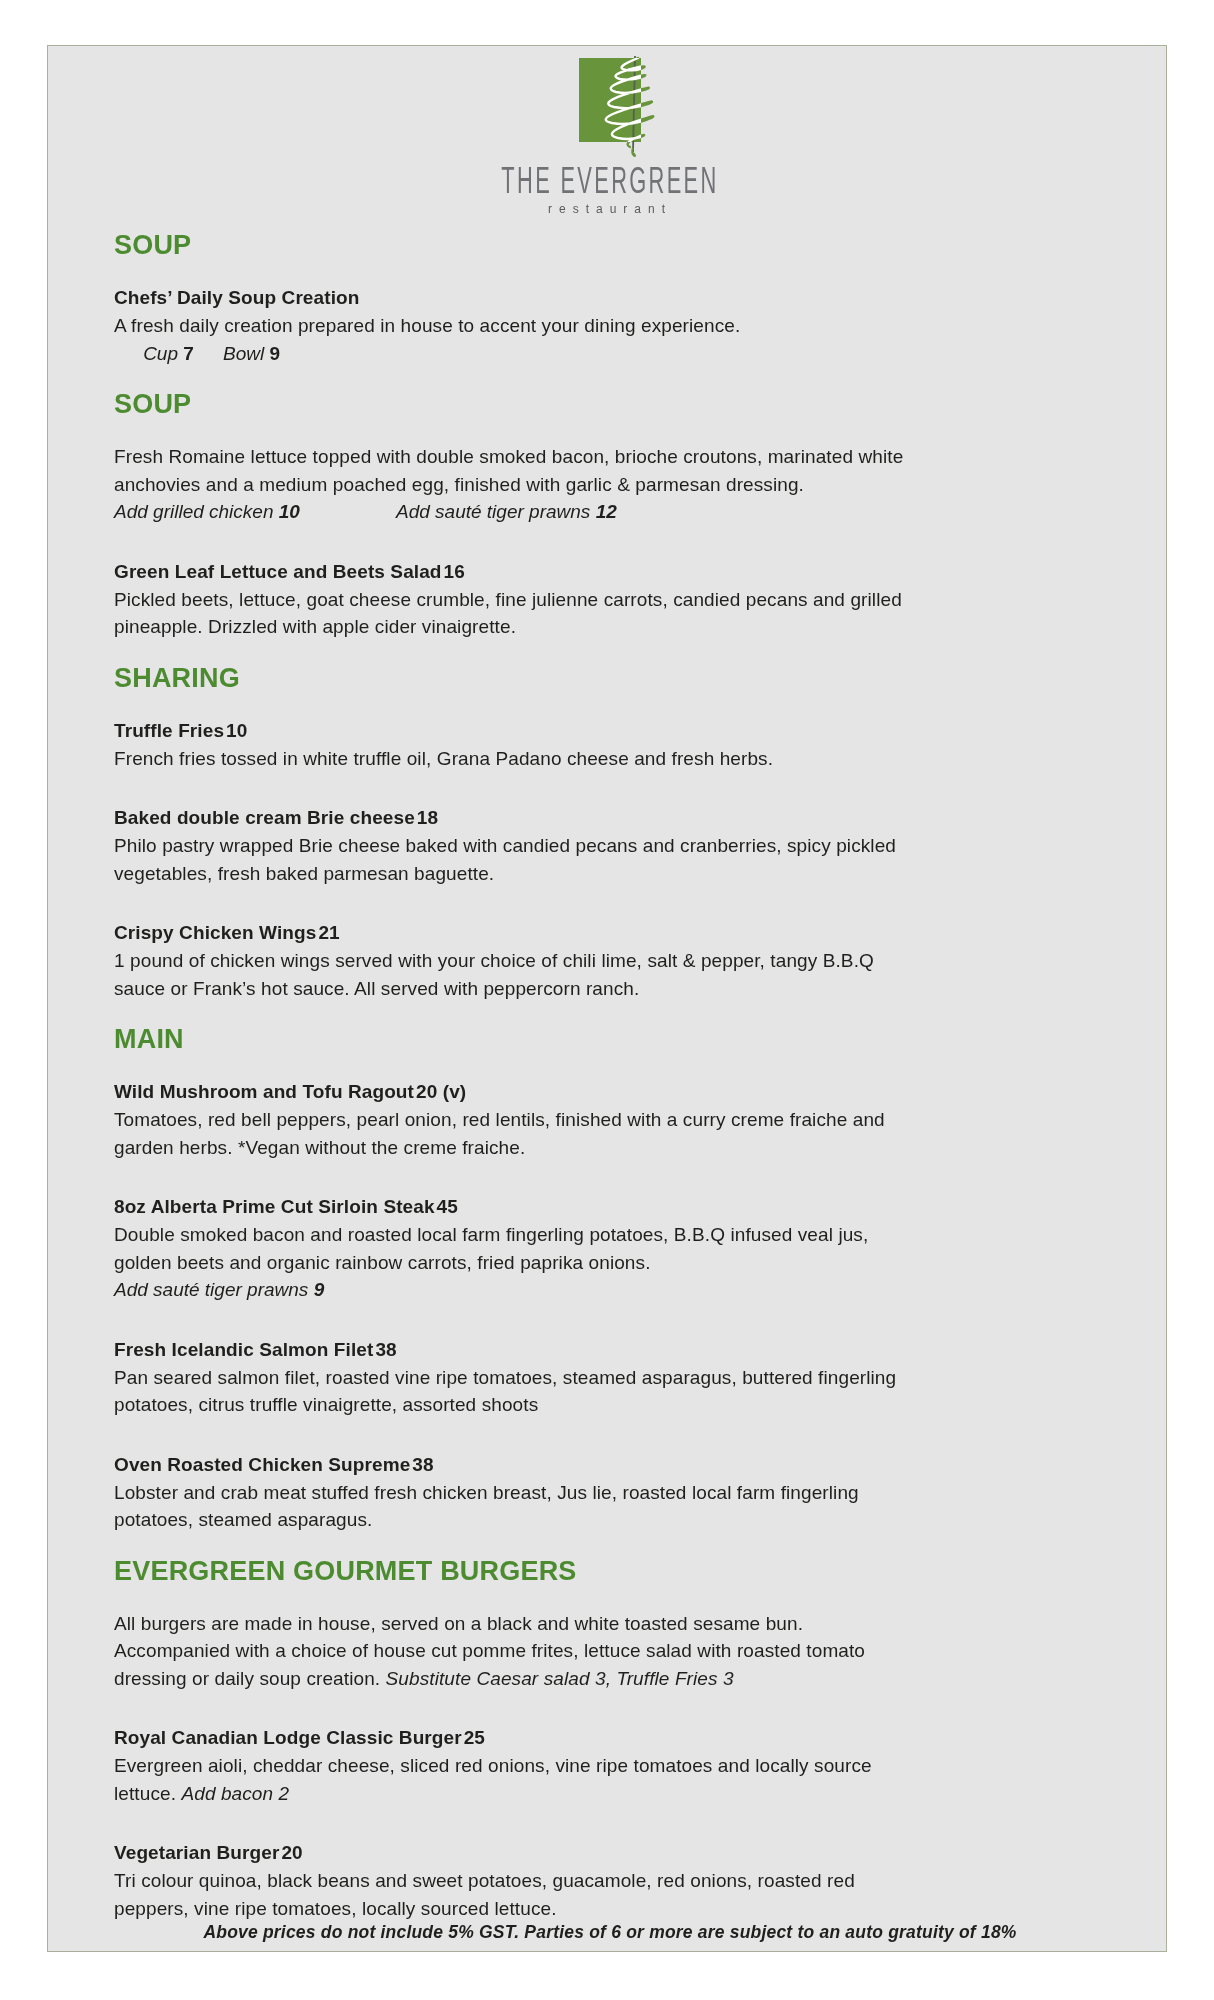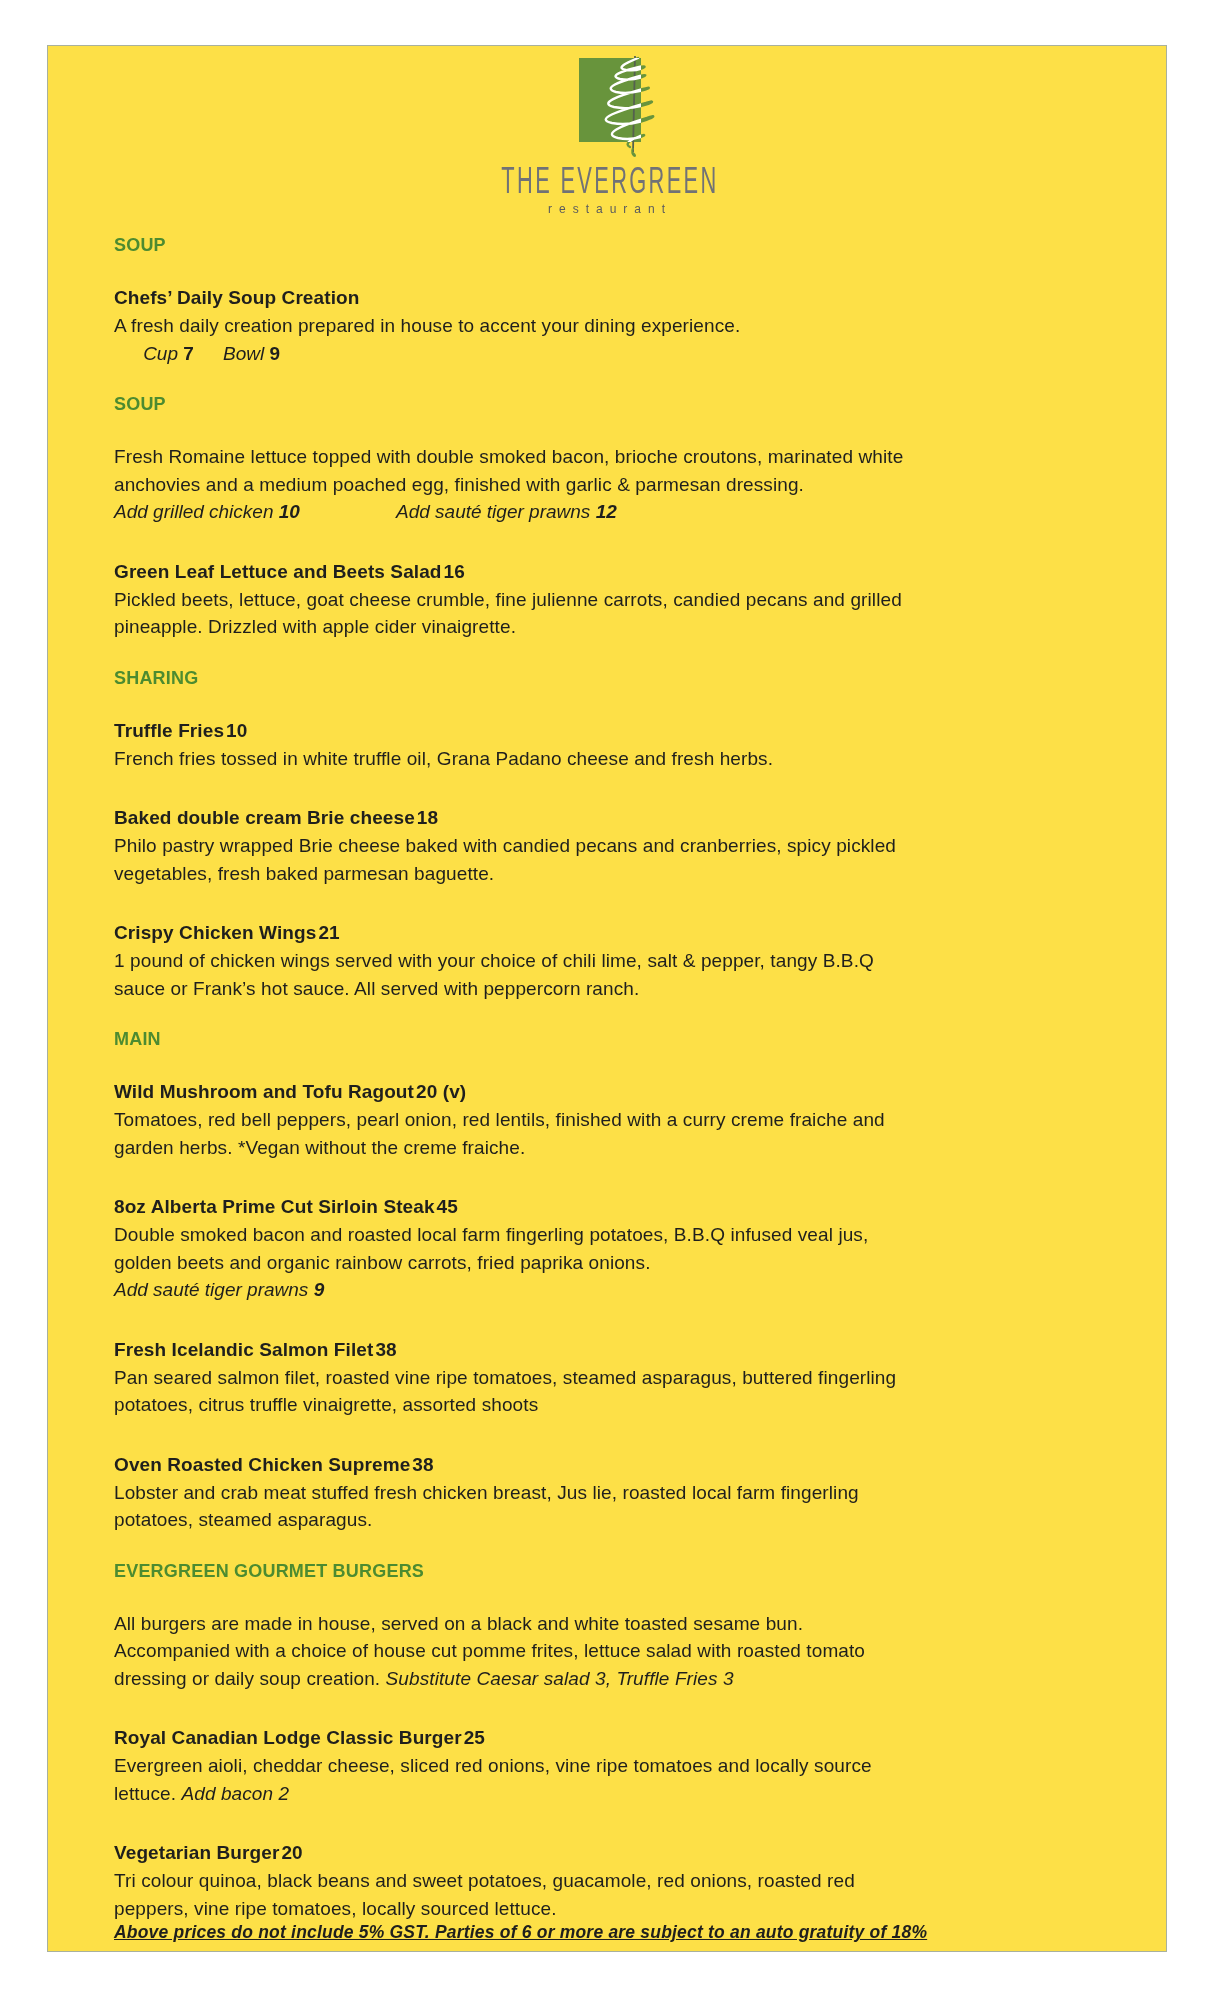--- a/index.html
+++ b/index.html
@@ -12,21 +12,21 @@
     color:#1f1f1d;
     -webkit-font-smoothing:antialiased;
   }
   .page {
     position:absolute; left:47px; top:45px;
     width:1120px; height:1907px;
     border:1px solid #a9b19d;
     box-sizing:border-box;
     padding:10px 60px 14px 66px;
     display:flex; flex-direction:column;
-    background:#fde047;
+    background:#e5e5e5;
   }
   
   .logo { text-align:center; margin-top:0; }
   .logo svg { display:block; margin:0 auto; }
   .wordmark {
     height:42px;
     font-size:28px;
     letter-spacing:3px;
     font-weight:400;
     color:#717276;
@@ -39,21 +39,21 @@
     font-size:12px;
     letter-spacing:7px;
     color:#5a5b5e;
     margin-top:0px;
   }
   
   .section { margin-top:22px; }
   .section:first-of-type { margin-top:10px; }
   .stitle {
     margin:0;
-    font-size:18px;
+    font-size:27px;
     line-height:30px;
     font-weight:700;
     color:#4d8b30;
     letter-spacing:0.2px;
   }
   .item { margin-top:32px; }
   .section .item:first-of-type { margin-top:24px; }
   .iname { font-size:19px; font-weight:700; line-height:27px; letter-spacing:0.1px; }
   .iname .pr { margin-left:2px; }
   .desc {
@@ -70,27 +70,26 @@
     line-height:27.5px;
     font-style:italic;
   }
   .addons.plain { font-style:normal;text-align:center; }
   .addon b { font-weight:700; }
   .addons.plain .addon:first-child { width:109px; }
   .addons.wide  .addon:first-child { width:282px; }
   
   .footnote {
     margin-top:auto;
-    text-align:left;
+    text-align:center;
     font-style:italic;
     font-weight:700;
     font-size:17.5px;
     letter-spacing:0.2px;
     padding-bottom:4px;
-    text-decoration:underline;
   }
 </style>
 </head>
 <body>
 
 <div class="page">
 
   <header class="logo">
     <svg width="180" height="104" viewBox="0 0 180 104">
       <defs>

